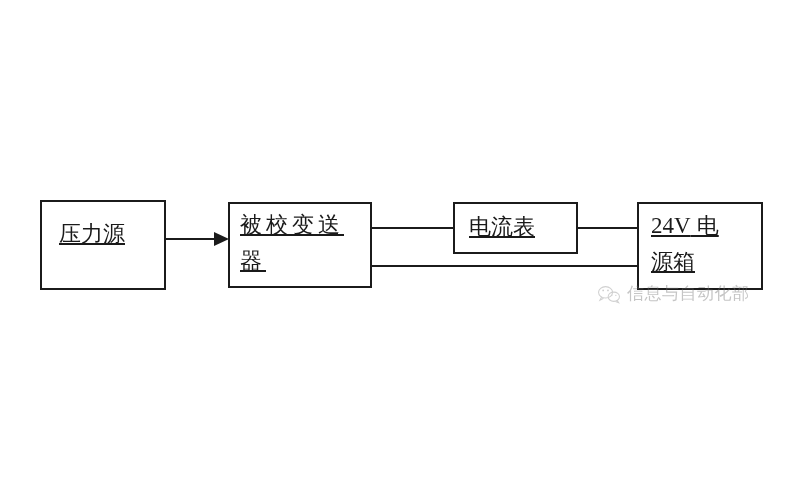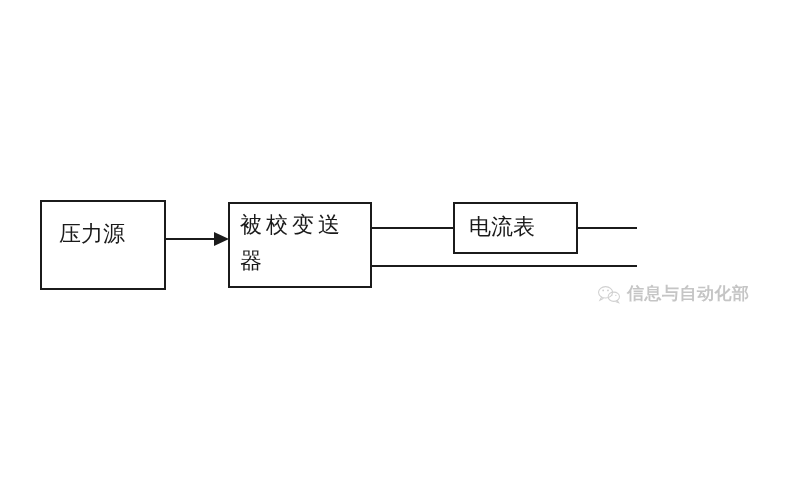--- a/index.html
+++ b/index.html
@@ -32,20 +32,21 @@
     letter-spacing: 0px;
     z-index: 3;
   }
   .block .blk-text {
     position: absolute;
     left: 12px;
     top: 6px;
     right: 6px;
     white-space: pre-line;
     text-align: left;
+    text-decoration: underline;
   }
 
   #block-pressure-source  { left: 40px;  top: 200px; width: 126px; height: 90px; }
   #block-pressure-source .blk-text { left: 17px; top: 14px; }
 
   #block-transmitter      { left: 228px; top: 202px; width: 144px; height: 86px; }
   #block-transmitter .blk-text { left: 10px; top: 3px; letter-spacing: 4px; }
 
   #block-ammeter          { left: 453px; top: 202px; width: 125px; height: 52px; }
   #block-ammeter .blk-text { left: 14px; top: 5px; }
@@ -103,21 +104,21 @@
     pointer-events: none;
   }
   #watermark .wm-logo {
     width: 24px;
     height: 20px;
     flex: 0 0 auto;
   }
   #watermark .wm-text {
     font-family: "Liberation Sans", sans-serif;
     font-size: 17px;
-    font-weight: bold;
+    font-weight: normal;
     color: #6f6f6f;
     white-space: nowrap;
     letter-spacing: 0.5px;
   }
 </style>
 </head>
 <body>
 
 <div id="canvas">
 
@@ -137,20 +138,23 @@
 
   <div class="block" id="block-ammeter">
     <div class="blk-text">电流表</div>
   </div>
 
   <div class="block" id="block-transmitter">
     <div class="blk-text">被校变送
 器</div>
   </div>
 
+  <div class="block" id="block-power-supply">
+    <div class="blk-text"><span class="serif-num">24V</span><span> 电</span><br><span>源箱</span></div>
+  </div>
 
   <div id="watermark">
     <span class="wm-logo">
       <svg viewBox="0 0 28 22" width="24" height="20" aria-hidden="true">
         <g fill="none" stroke="#8a8a8a" stroke-width="1.2">
           <ellipse cx="10" cy="9" rx="8.2" ry="6.6"></ellipse>
           <path d="M5.5 14.2 L3.4 18.2 L7.6 16.0"></path>
           <ellipse cx="19.6" cy="14.2" rx="6.6" ry="5.4"></ellipse>
           <path d="M23.4 18.3 L25.2 21.2 L21.6 19.7"></path>
         </g>

